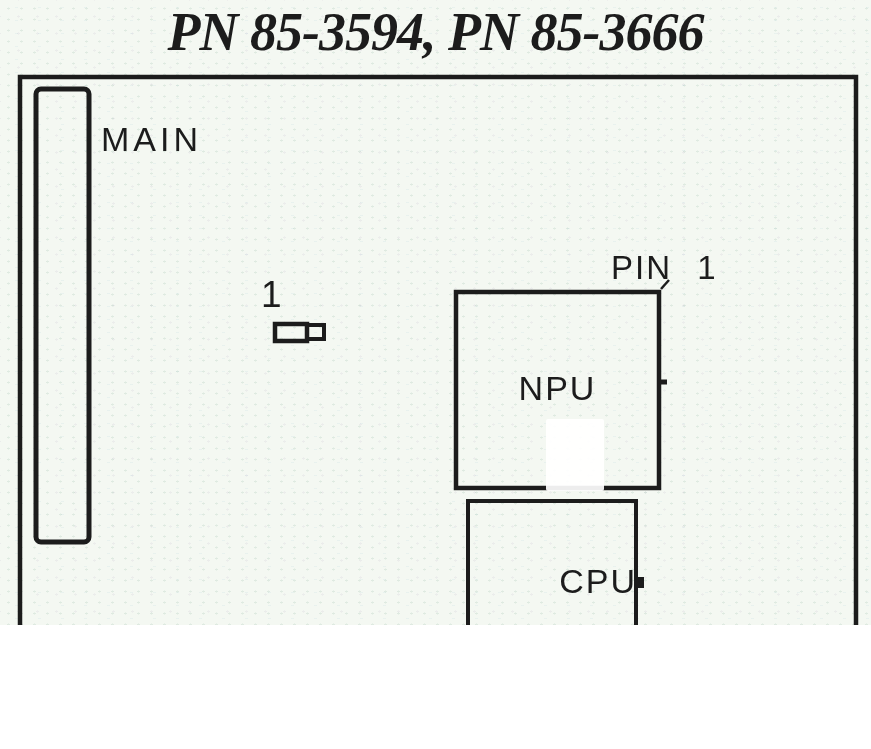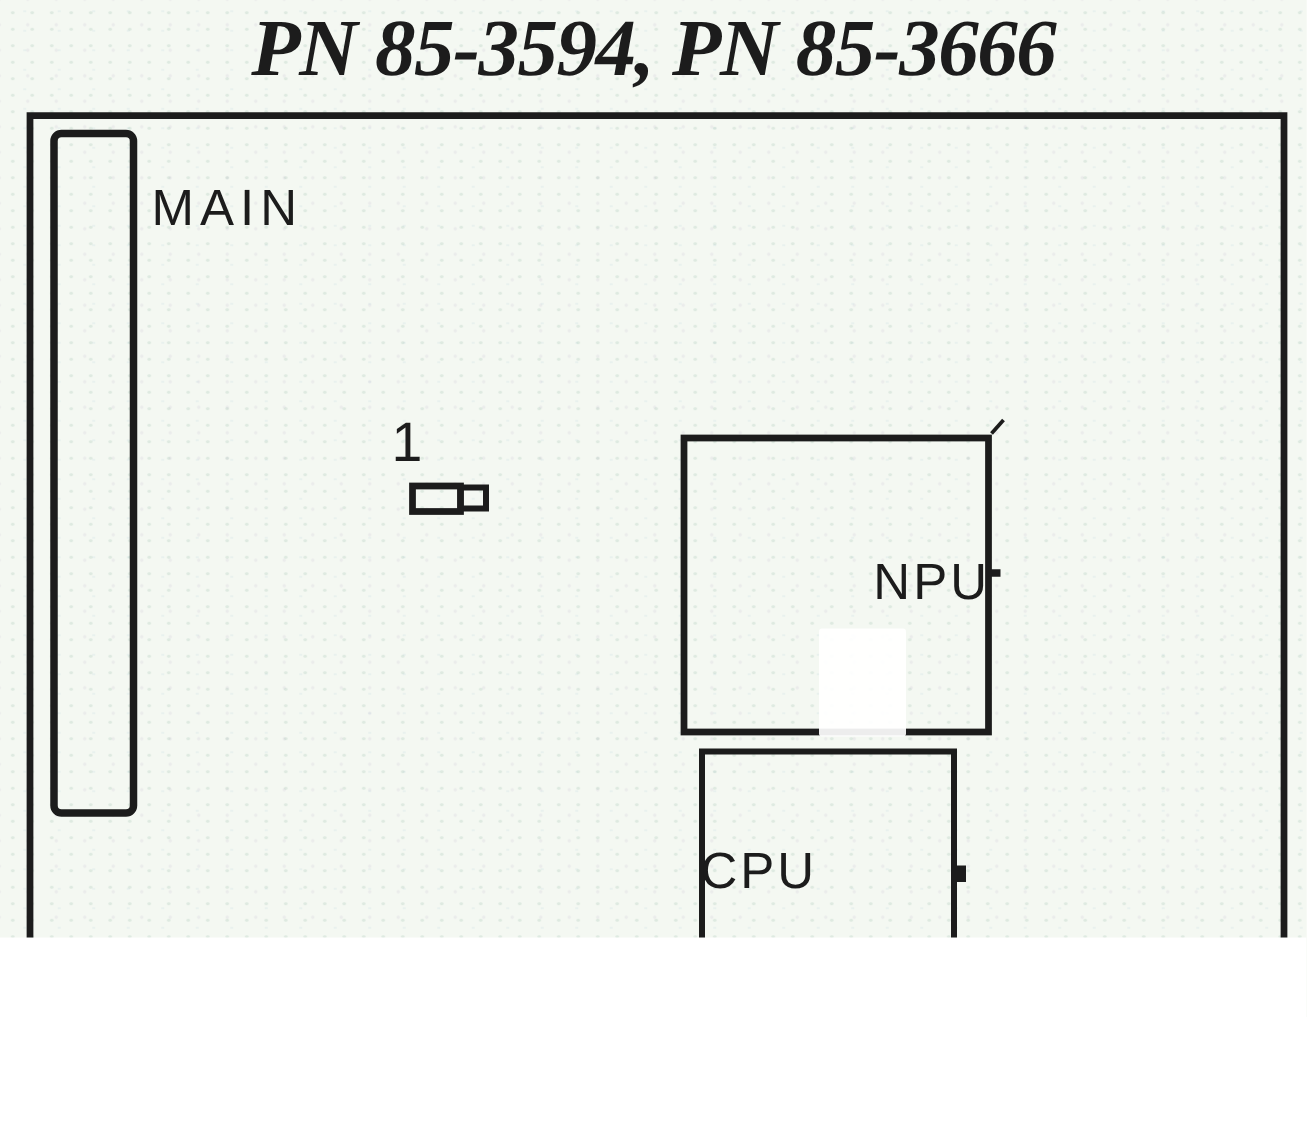--- a/index.html
+++ b/index.html
@@ -25,22 +25,22 @@
     font-size:54px;line-height:62px;letter-spacing:-1px;
   }
 
   .art{position:absolute;left:0;top:0}
 
   .label{position:absolute;font-weight:400;white-space:pre;line-height:1}
   .lbl-main {left:101px;top:122px;font-size:34px;letter-spacing:4px}
   .lbl-pin1 {left:611px;top:251px;font-size:33px;letter-spacing:2px;word-spacing:14px}
   .lbl-jpin {left:261px;top:276px;font-size:37px}
   .lbl-jname{left:259px;top:347px;font-size:38px;letter-spacing:1px}
-  .lbl-npu  {left:455px;top:371px;width:205px;text-align:right;font-size:34px;letter-spacing:2px}
-  .lbl-cpu  {left:467px;top:564px;width:170px;text-align:left;font-size:34px;letter-spacing:2px}
+  .lbl-npu  {left:455px;top:371px;width:205px;text-align:center;font-size:34px;letter-spacing:2px}
+  .lbl-cpu  {left:467px;top:564px;width:170px;text-align:right;font-size:34px;letter-spacing:2px}
 
   
   .white-patch{
     position:absolute;left:546px;top:419px;width:58px;height:72px;
     background:rgba(255,255,255,0.92);border-radius:2px;
   }
 </style>
 </head>
 <body>
 
@@ -65,20 +65,21 @@
 
     <rect x="468" y="501" width="168" height="163" fill="none" stroke-width="4" stroke="#1c1c1c"></rect>
 
     <rect x="636" y="577" width="8" height="11" stroke="none" fill="#1c1c1c"></rect>
   </svg>
 
   <div class="white-patch"></div>
 
   <div class="label lbl-main">MAIN</div>
 
+  <div class="label lbl-pin1">PIN 1</div>
 
   <div class="label lbl-jpin">1</div>
 
 
   <div class="label lbl-npu">NPU</div>
 
   <div class="label lbl-cpu">CPU</div>
 
 </div>
 

